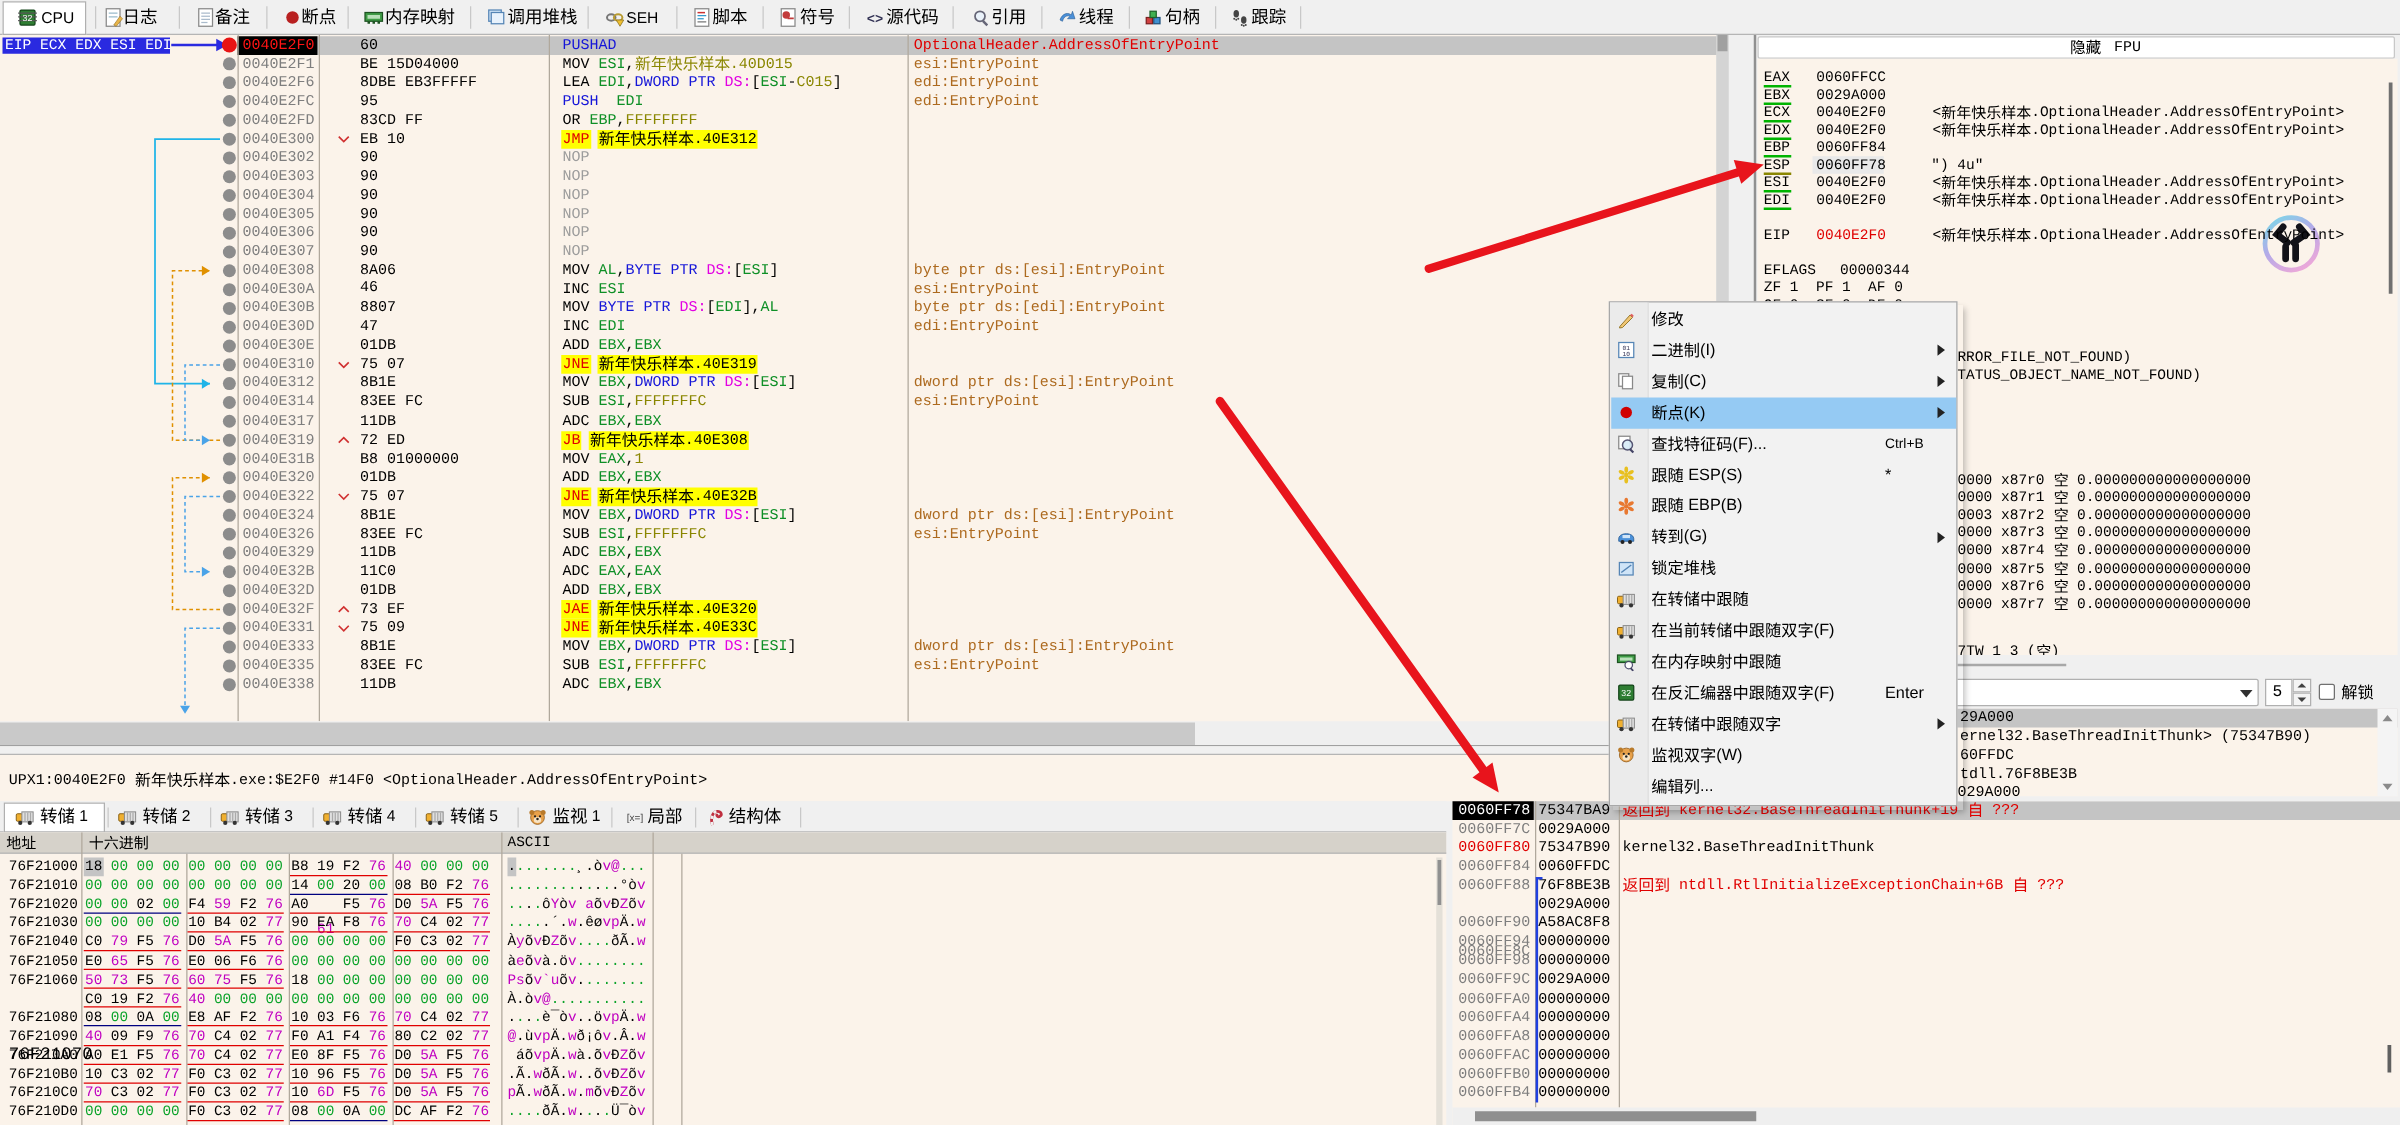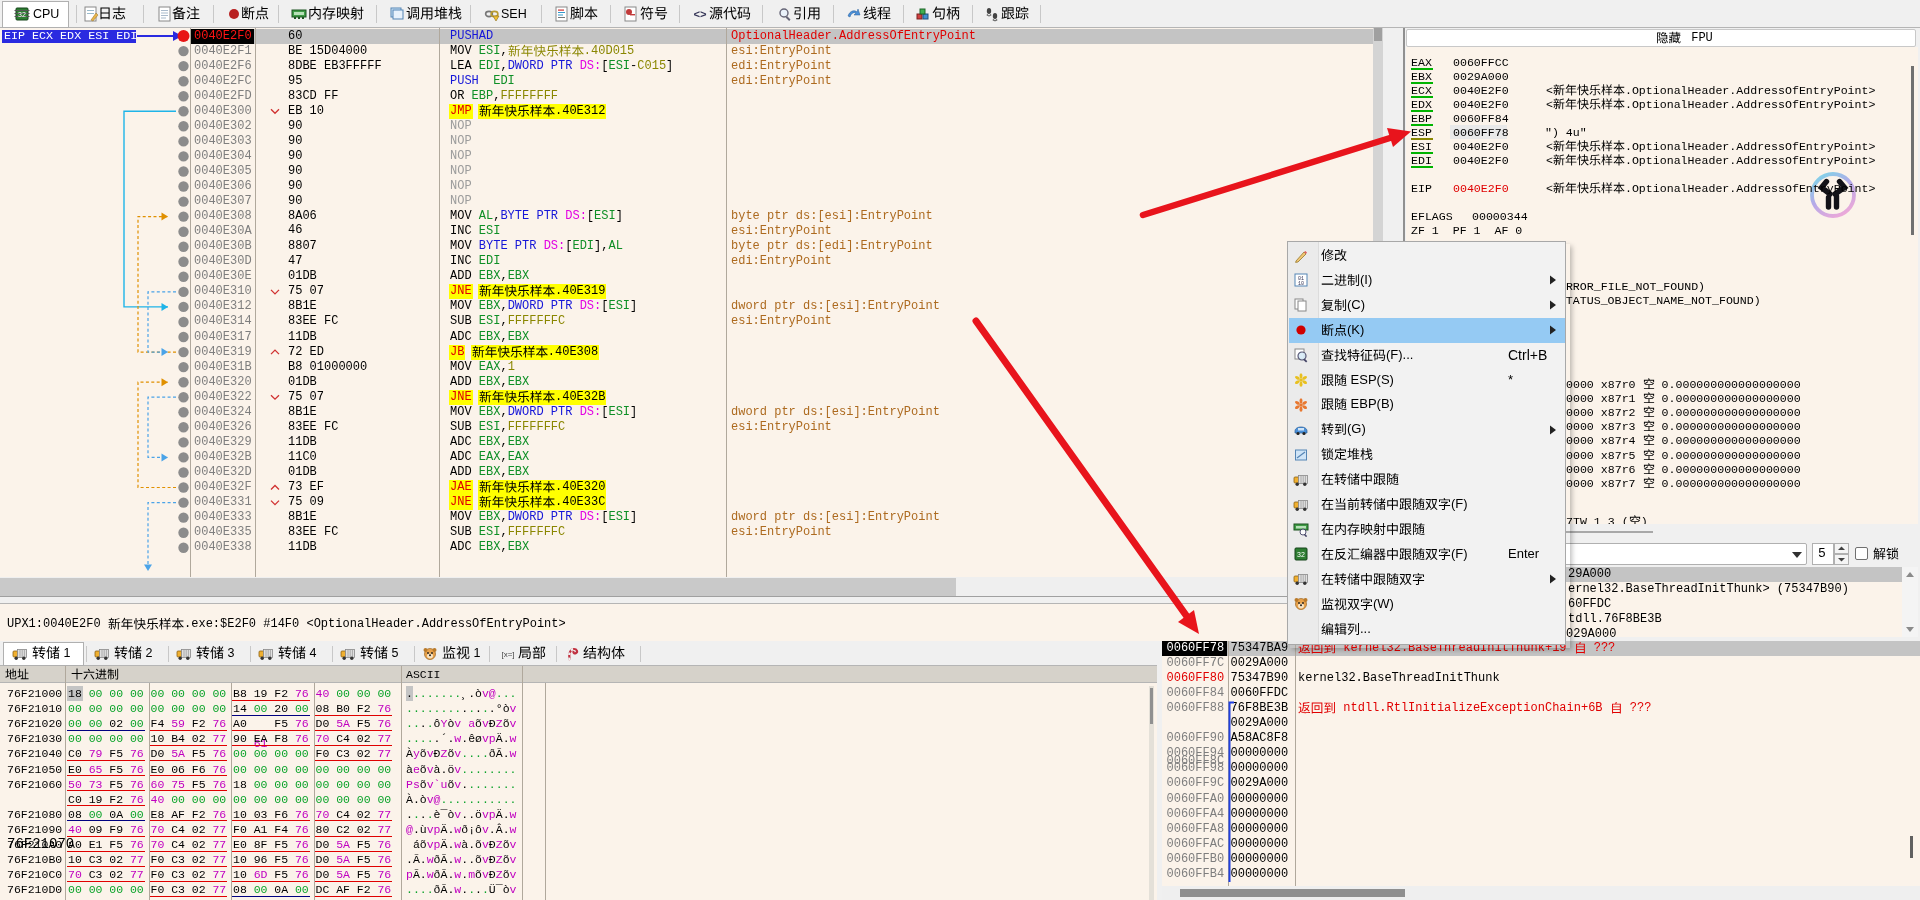--- a/index.html
+++ b/index.html
@@ -1510,21 +1510,21 @@
       </g>
     </svg>
     <span class="m" style="left:1654.60px;top:376.50px;line-height:15.00px;font-size:11.6px;color:#000000"> 0.000000000000000000</span>
     <span class="m" style="left:1566.00px;top:390.70px;line-height:15.00px;font-size:11.6px;color:#000000">0000 x87r1 </span>
     <svg style="position:absolute;left:1642.6px;top:390.7px" width="13.0" height="15.0">
       <g transform="translate(0,11.42) scale(0.01200,-0.01200)" fill="#000000">
         <use href="#u7a7a" x="0"></use>
       </g>
     </svg>
     <span class="m" style="left:1654.60px;top:390.70px;line-height:15.00px;font-size:11.6px;color:#000000"> 0.000000000000000000</span>
-    <span class="m" style="left:1566.00px;top:404.90px;line-height:15.00px;font-size:11.6px;color:#000000">0000 x87r2 </span>
+    <span class="m" style="left:1566.00px;top:404.90px;line-height:15.00px;font-size:11.6px;color:#000000">0003 x87r2 </span>
     <svg style="position:absolute;left:1642.6px;top:404.9px" width="13.0" height="15.0">
       <g transform="translate(0,11.42) scale(0.01200,-0.01200)" fill="#000000">
         <use href="#u7a7a" x="0"></use>
       </g>
     </svg>
     <span class="m" style="left:1654.60px;top:404.90px;line-height:15.00px;font-size:11.6px;color:#000000"> 0.000000000000000000</span>
     <span class="m" style="left:1566.00px;top:419.10px;line-height:15.00px;font-size:11.6px;color:#000000">0000 x87r3 </span>
     <svg style="position:absolute;left:1642.6px;top:419.1px" width="13.0" height="15.0">
       <g transform="translate(0,11.42) scale(0.01200,-0.01200)" fill="#000000">
         <use href="#u7a7a" x="0"></use>
@@ -1668,21 +1668,21 @@
 <svg style="position:absolute;left:1321.0px;top:342.6px" width="66.0" height="24.9">
     <g transform="translate(0,16.96) scale(0.01300,-0.01300)" fill="#000">
       <use href="#u67e5" x="0"></use>
       <use href="#u627e" x="1000"></use>
       <use href="#u7279" x="2000"></use>
       <use href="#u5f81" x="3000"></use>
       <use href="#u7801" x="4000"></use>
     </g>
   </svg>
 <span class="s" style="left:1386.00px;top:342.60px;line-height:24.90px;font-size:13.0px;font-weight:normal;color:#000">(F)...</span>
-<span class="s" style="left:1508.00px;top:342.60px;line-height:24.90px;font-size:14px;font-weight:normal;color:#000">Ctrl+B</span>
+<span class="s" style="left:1508.00px;top:342.60px;line-height:24.90px;font-size:11px;font-weight:normal;color:#000">Ctrl+B</span>
 <svg style="position:absolute;left:1293px;top:372.0px" width="16" height="16">
     <ellipse cx="8" cy="3.8" rx="1.5" ry="2.6" fill="#e8c020" transform="rotate(0 8 8)"></ellipse>
     <ellipse cx="8" cy="3.8" rx="1.5" ry="2.6" fill="#e8c020" transform="rotate(60 8 8)"></ellipse>
     <ellipse cx="8" cy="3.8" rx="1.5" ry="2.6" fill="#e8c020" transform="rotate(120 8 8)"></ellipse>
     <ellipse cx="8" cy="3.8" rx="1.5" ry="2.6" fill="#e8c020" transform="rotate(180 8 8)"></ellipse>
     <ellipse cx="8" cy="3.8" rx="1.5" ry="2.6" fill="#e8c020" transform="rotate(240 8 8)"></ellipse>
     <ellipse cx="8" cy="3.8" rx="1.5" ry="2.6" fill="#e8c020" transform="rotate(300 8 8)"></ellipse>
     <circle cx="8" cy="8" r="1.8" fill="#e8c020"></circle>
   </svg>
 <svg style="position:absolute;left:1321.0px;top:367.5px" width="27.0" height="24.9">

